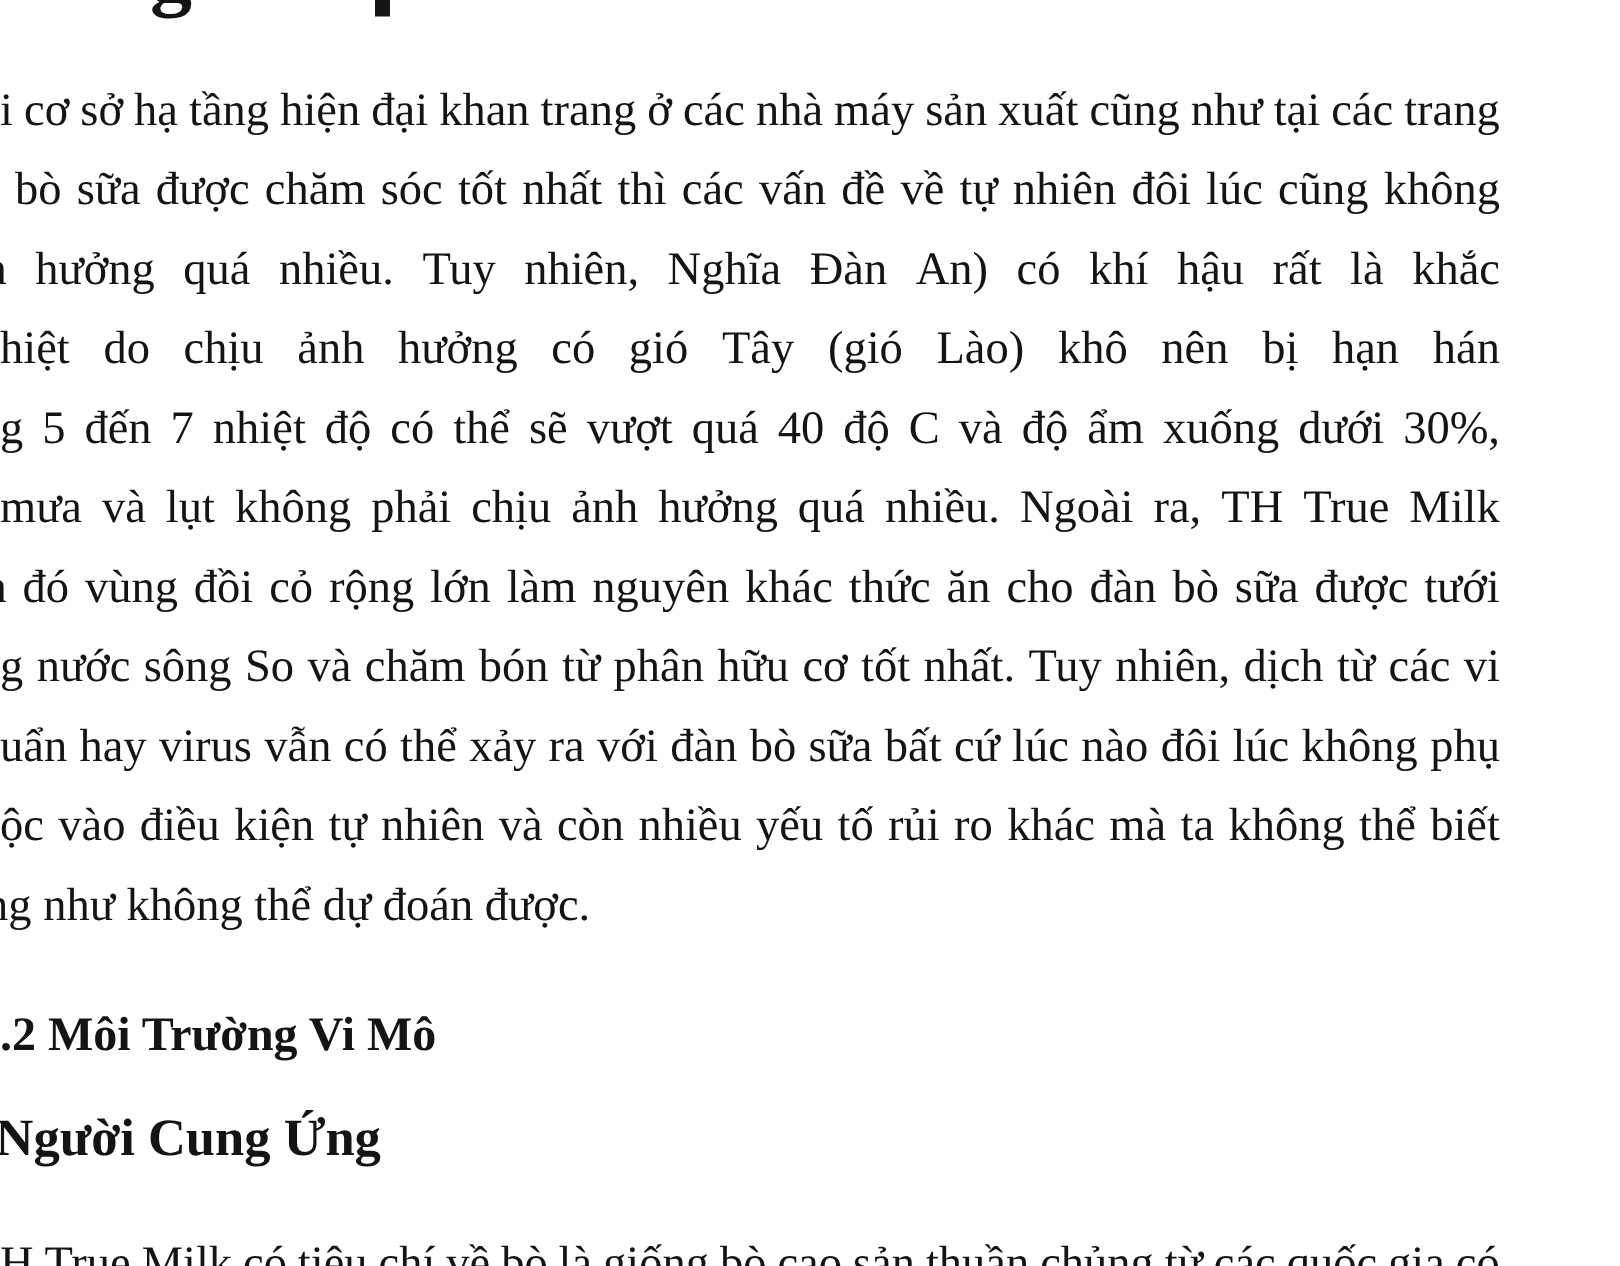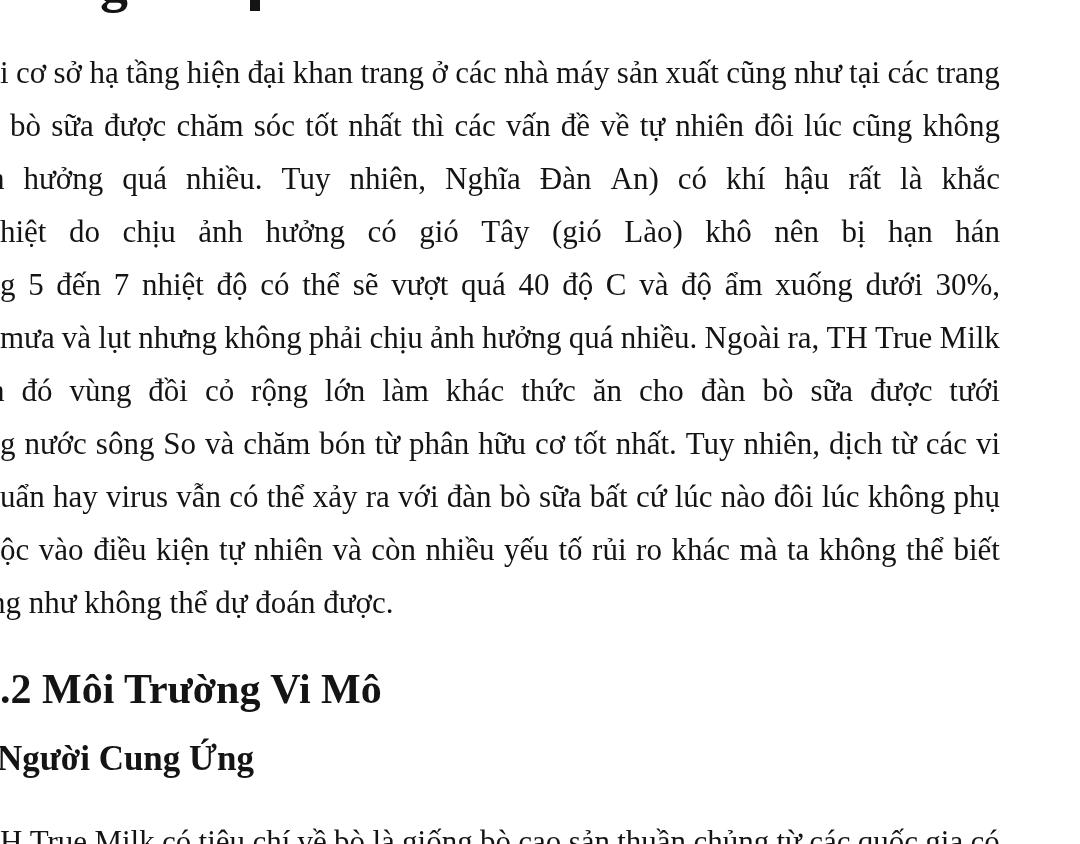--- a/index.html
+++ b/index.html
@@ -54,21 +54,21 @@
   .line.just .w { flex: 0 0 auto; white-space: nowrap; }
   .line .pre { margin-left: -11px; }
   .para .line:nth-child(2) { padding-left: 10px; }
   .para .line:nth-child(11) .pre { margin-left: -10px; }
 
   .heading-1 {
     position: absolute;
     top: 668px;
     left: 0;
     margin: 0;
-    font-size: 42px;
+    font-size: 32px;
     line-height: 43px;
     font-weight: bold;
     white-space: nowrap;
   }
   .heading-2 {
     position: absolute;
     top: 738px;
     left: -3px;
     margin: 0;
     font-size: 35px;
@@ -191,21 +191,20 @@
         <span class="w">độ</span>
         <span class="w">ẩm</span>
         <span class="w">xuống</span>
         <span class="w">dưới</span>
         <span class="w">30%,</span>
       </div>
       <div class="line just">
         <span class="w">mưa</span>
         <span class="w">và</span>
         <span class="w">lụt</span>
-        <span class="w">nhưng</span>
         <span class="w">không</span>
         <span class="w">phải</span>
         <span class="w">chịu</span>
         <span class="w">ảnh</span>
         <span class="w">hưởng</span>
         <span class="w">quá</span>
         <span class="w">nhiều.</span>
         <span class="w">Ngoài</span>
         <span class="w">ra,</span>
         <span class="w">TH</span>
@@ -214,20 +213,21 @@
       </div>
       <div class="line just">
         <span class="pre">h</span>
         <span class="w">đó</span>
         <span class="w">vùng</span>
         <span class="w">đồi</span>
         <span class="w">cỏ</span>
         <span class="w">rộng</span>
         <span class="w">lớn</span>
         <span class="w">làm</span>
+        <span class="w">nguyên</span>
         <span class="w">khác</span>
         <span class="w">thức</span>
         <span class="w">ăn</span>
         <span class="w">cho</span>
         <span class="w">đàn</span>
         <span class="w">bò</span>
         <span class="w">sữa</span>
         <span class="w">được</span>
         <span class="w">tưới</span>
       </div>

